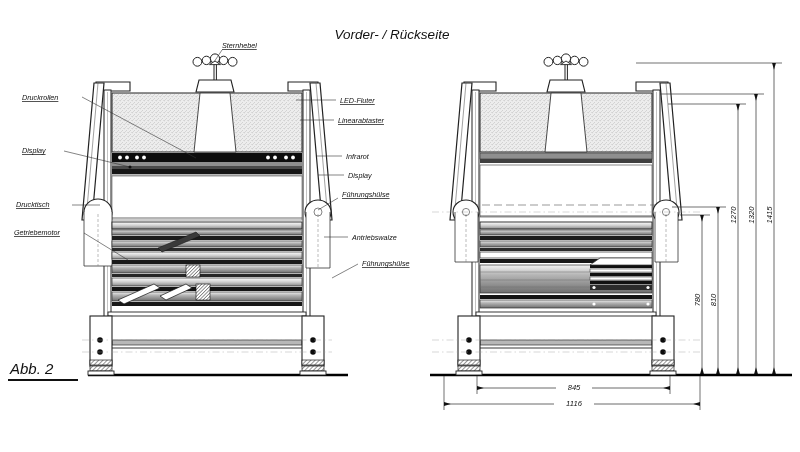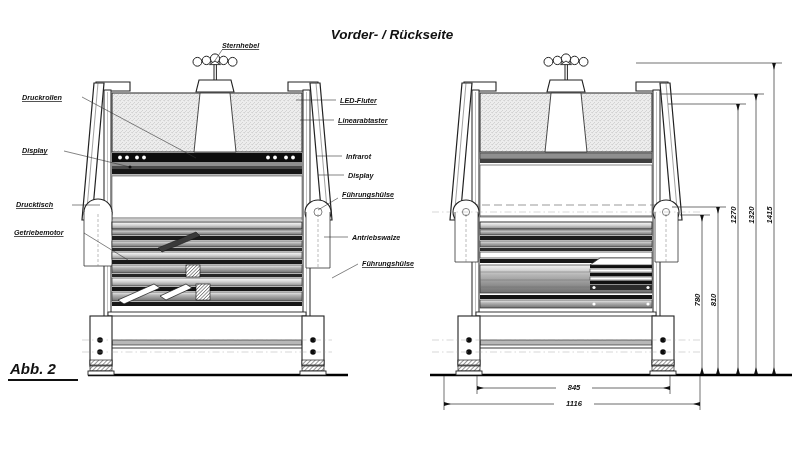--- a/index.html
+++ b/index.html
@@ -1,18 +1,18 @@
 <!DOCTYPE html>
 <html><head>
 <meta charset="utf-8">
 <style>
   html,body{margin:0;padding:0;background:#ffffff;}
   body{width:800px;height:452px;position:relative;overflow:hidden;
        font-family:"Liberation Sans","DejaVu Sans",sans-serif;color:#000;}
-  #stage{position:absolute;inset:0;width:800px;height:452px;font-weight:bold;}
+  #stage{position:absolute;inset:0;width:800px;height:452px;}
   svg{display:block;}
   .lbl{font-style:italic;font-size:7.2px;fill:#111;font-family:"Liberation Sans",sans-serif;}
   .lbl-ul{text-decoration:underline;}
   .title{font-style:italic;font-size:13.5px;fill:#111;font-family:"Liberation Sans",sans-serif;}
   .abb{font-style:italic;font-size:15px;fill:#111;font-family:"Liberation Sans",sans-serif;}
   .dim{font-style:italic;font-size:7.6px;fill:#111;font-family:"Liberation Sans",sans-serif;}
 </style>
 </head>
 <body>
 

